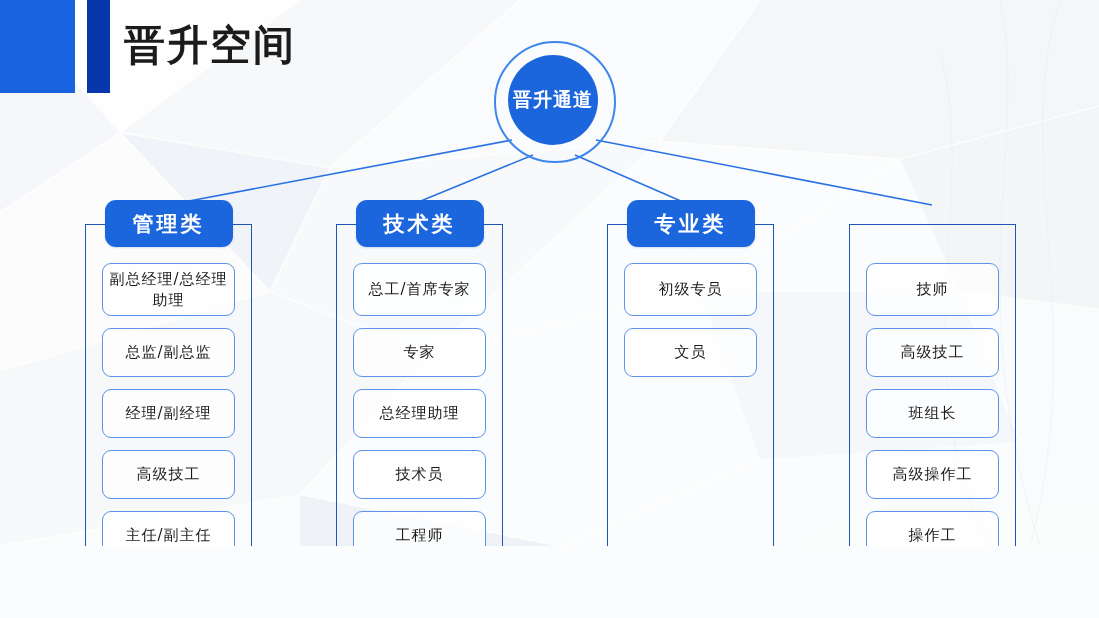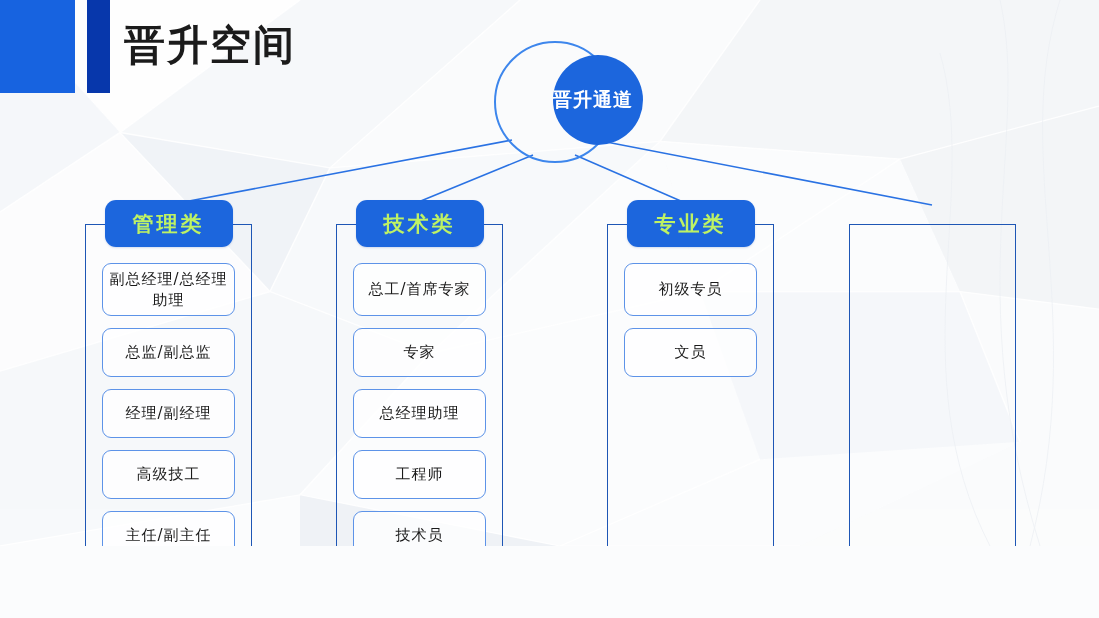--- a/index.html
+++ b/index.html
@@ -27,40 +27,40 @@
   
   .links{position:absolute;left:0;top:0;width:1099px;height:618px;pointer-events:none;}
 
   
   .hub-ring{
     position:absolute;left:494px;top:41px;width:118px;height:118px;
     border:2px solid #3d86ec;border-radius:50%;background:transparent;
   }
   .hub-circle{
     position:absolute;left:508px;top:55px;width:90px;height:90px;border-radius:50%;
-    background:#1c66dd;display:flex;align-items:center;justify-content:flex-start;margin-left:45px;
+    background:#1c66dd;display:flex;align-items:center;justify-content:center;
   }
   .hub-circle span{
     color:#ffffff;font-size:19px;font-weight:700;letter-spacing:1px;white-space:nowrap;
   }
 
   
   .col{position:absolute;top:224px;width:167px;height:354px;}
   .col-frame{
     position:absolute;left:0;top:0;width:100%;height:100%;
     border:1.5px solid #1e56b5;box-sizing:border-box;background:transparent;
   }
   .col-head{
     position:absolute;left:50%;top:-24px;transform:translateX(-50%);
     width:128px;height:47px;border-radius:11px;background:#1c66dd;
     display:flex;align-items:center;justify-content:center;
     box-shadow:0 1px 2px rgba(25,80,180,.18);
   }
   .col-head span{
-    color:#bef264;font-size:21px;font-weight:700;letter-spacing:3px;white-space:nowrap;
+    color:#ffffff;font-size:21px;font-weight:700;letter-spacing:3px;white-space:nowrap;
   }
   .col-items{
     position:absolute;left:17px;right:17px;top:39px;
     display:flex;flex-direction:column;gap:12px;
   }
   .item{
     min-height:49px;border:1.4px solid #5d93e8;border-radius:9px;
     background:rgba(255,255,255,.72);
     display:flex;align-items:center;justify-content:center;text-align:center;
     color:#1a1a1a;font-size:15px;line-height:21px;letter-spacing:1px;
@@ -151,33 +151,40 @@
 
   <div class="col" style="left:328px;margin-left:8px;">
     <div class="col-frame"></div>
     <div class="col-head">
       <span>技术类</span>
     </div>
     <div class="col-items">
       <div class="item two-line">总工/首席专家</div>
       <div class="item">专家</div>
       <div class="item">总经理助理</div>
+      <div class="item">技术员</div>
       <div class="item">工程师</div>
-      <div class="item">技术员</div>
     </div>
   </div>
 
   <div class="col" style="left:607px;">
     <div class="col-frame"></div>
     <div class="col-head">
       <span>专业类</span>
     </div>
     <div class="col-items">
       <div class="item two-line">初级专员</div>
       <div class="item">文员</div>
     </div>
   </div>
 
   <div class="col" style="left:849px;">
     <div class="col-frame"></div>
+    <div class="col-items">
+      <div class="item two-line">技师</div>
+      <div class="item">高级技工</div>
+      <div class="item">班组长</div>
+      <div class="item">高级操作工</div>
+      <div class="item">操作工</div>
+    </div>
   </div>
 
 </div>
 
 </body></html>

